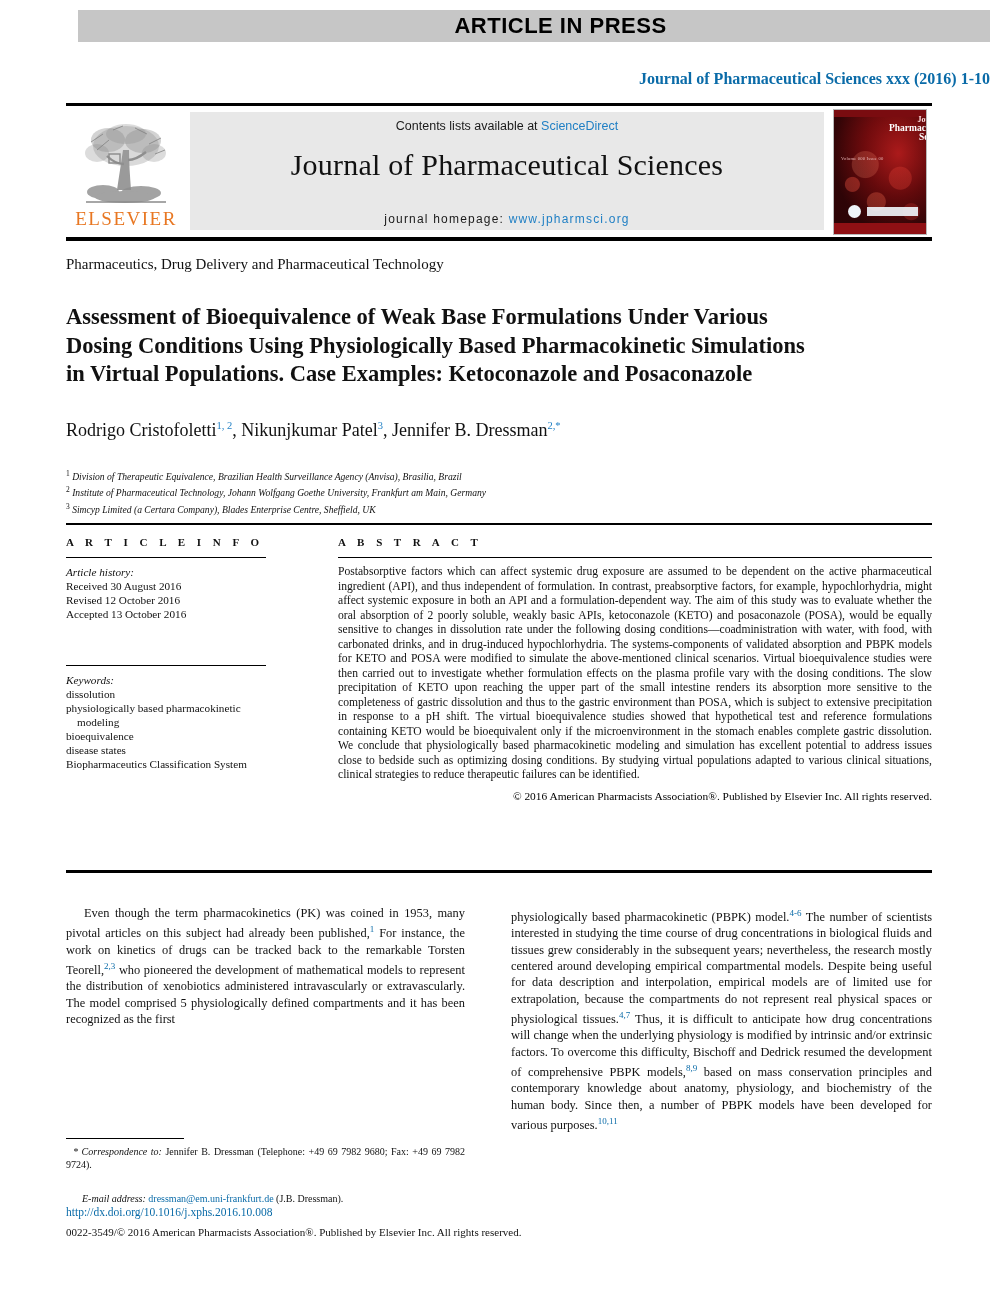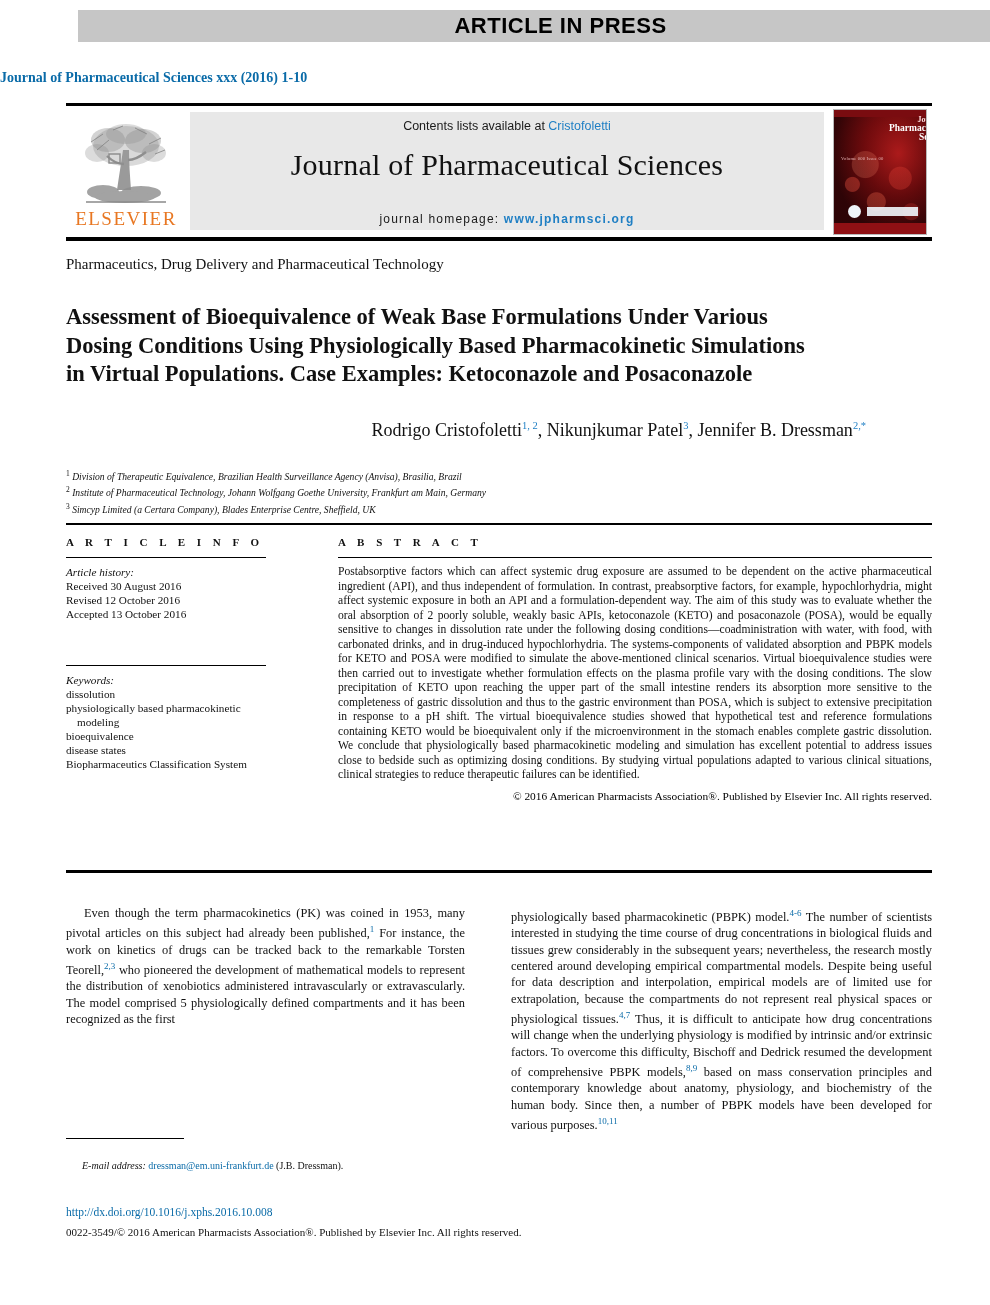--- a/index.html
+++ b/index.html
@@ -33,25 +33,25 @@
     align-items: center;
     justify-content: center;
   }
 
   
   .running-head {
     position: absolute;
     left: 0;
     top: 70px;
     width: 990px;
-    text-align: left;
+    text-align: right;
     color: #0a6ba8;
     font-family: "Liberation Serif", serif;
     font-weight: bold;
-    font-size: 14px;
+    font-size: 16px;
   }
 
   
   .masthead {
     position: absolute;
     left: 66px;
     top: 103px;
     width: 866px;
     height: 138px;
     border-top: 3px solid #000;
@@ -101,21 +101,21 @@
     color: #111;
     margin: 15px 0 30px 0;
     letter-spacing: 0.2px;
   }
   .homepage-line {
     font-family: "Liberation Sans", sans-serif;
     font-size: 12px;
     letter-spacing: 1.2px;
     color: #1a1a1a;
   }
-  .homepage-line .url { color: #1f7fc4; font-weight: bold; }
+  .homepage-line .url { color: #1f7fc4; }
   .cover-block {
     width: 104px;
     flex: 0 0 104px;
     display: flex;
     align-items: center;
     justify-content: center;
   }
   .cover-thumb {
     width: 94px;
     height: 126px;
@@ -185,21 +185,20 @@
   }
 
   
   .authors {
     position: absolute;
     left: 66px; top: 420px;
     width: 800px;
     font-family: "Liberation Serif", serif;
     font-size: 18px;
     color: #111;
-    text-align: right;
   }
   .authors sup { font-size: 10.5px; color: #1f7fc4; vertical-align: super; }
   .authors .star { color:#1f7fc4; }
 
   .affiliations {
     position: absolute;
     left: 66px; top: 467px;
     width: 700px;
     font-family: "Liberation Serif", serif;
     font-style: italic;
@@ -364,21 +363,21 @@
         <ellipse cx="58" cy="73" rx="20" ry="7"></ellipse>
         <ellipse cx="42" cy="77" rx="30" ry="6"></ellipse>
       </g>
       <path d="M3 82 H83" stroke="#8a8a8a" stroke-width="1.6"></path>
     </svg>
     <div class="elsevier-word">ELSEVIER</div>
   </div>
 
   <div class="masthead-center">
     <div class="contents-line">
-      <span>Contents lists available at </span><span class="sd">Cristofoletti</span>
+      <span>Contents lists available at </span><span class="sd">ScienceDirect</span>
     </div>
     <div class="journal-title">Journal of Pharmaceutical Sciences</div>
     <div class="homepage-line">
       <span>journal homepage: </span><span class="url">www.jpharmsci.org</span>
     </div>
   </div>
 
   <div class="cover-block">
     <div class="cover-thumb">
       <div class="cover-bg"></div>
@@ -448,19 +447,22 @@
 <div class="body-left">
   <p class="para"><span>Even though the term pharmacokinetics (PK) was coined in 1953, many pivotal articles on this subject had already been published,</span><span class="ref">1</span><span> For instance, the work on kinetics of drugs can be tracked back to the remarkable Torsten Teorell,</span><span class="ref">2,3</span><span> who pioneered the development of mathematical models to represent the distribution of xenobiotics administered intravascularly or extravascularly. The model comprised 5 physiologically defined compartments and it has been recognized as the first</span></p>
 </div>
 
 <div class="body-right">
   <p class="para noindent"><span>physiologically based pharmacokinetic (PBPK) model.</span><span class="ref">4-6</span><span> The number of scientists interested in studying the time course of drug concentrations in biological fluids and tissues grew considerably in the subsequent years; nevertheless, the research mostly centered around developing empirical compartmental models. Despite being useful for data description and interpolation, empirical models are of limited use for extrapolation, because the compartments do not represent real physical spaces or physiological tissues.</span><span class="ref">4,7</span><span> Thus, it is difficult to anticipate how drug concentrations will change when the underlying physiology is modified by intrinsic and/or extrinsic factors. To overcome this difficulty, Bischoff and Dedrick resumed the development of comprehensive PBPK models,</span><span class="ref">8,9</span><span> based on mass conservation principles and contemporary knowledge about anatomy, physiology, and biochemistry of the human body. Since then, a number of PBPK models have been developed for various purposes.</span><span class="ref">10,11</span></p>
 </div>
 
 <div class="footnote">
   <div class="fn-rule"></div>
+  <div class="fn-text">
+    &nbsp;&nbsp;<span class="ital">*</span> <span class="ital">Correspondence to:</span><span> Jennifer B. Dressman (Telephone: +49 69 7982 9680; Fax: +49 69 7982 9724).</span>
+  </div>
   <div class="fn-text fn-email-line">
     <span class="ital">E-mail address:</span> <span class="link">dressman@em.uni-frankfurt.de</span><span> (J.B. Dressman).</span>
   </div>
 </div>
 
 <div class="doi">http://dx.doi.org/10.1016/j.xphs.2016.10.008</div>
 <div class="issn">0022-3549/© 2016 American Pharmacists Association®. Published by Elsevier Inc. All rights reserved.</div>
 
 </body></html>

